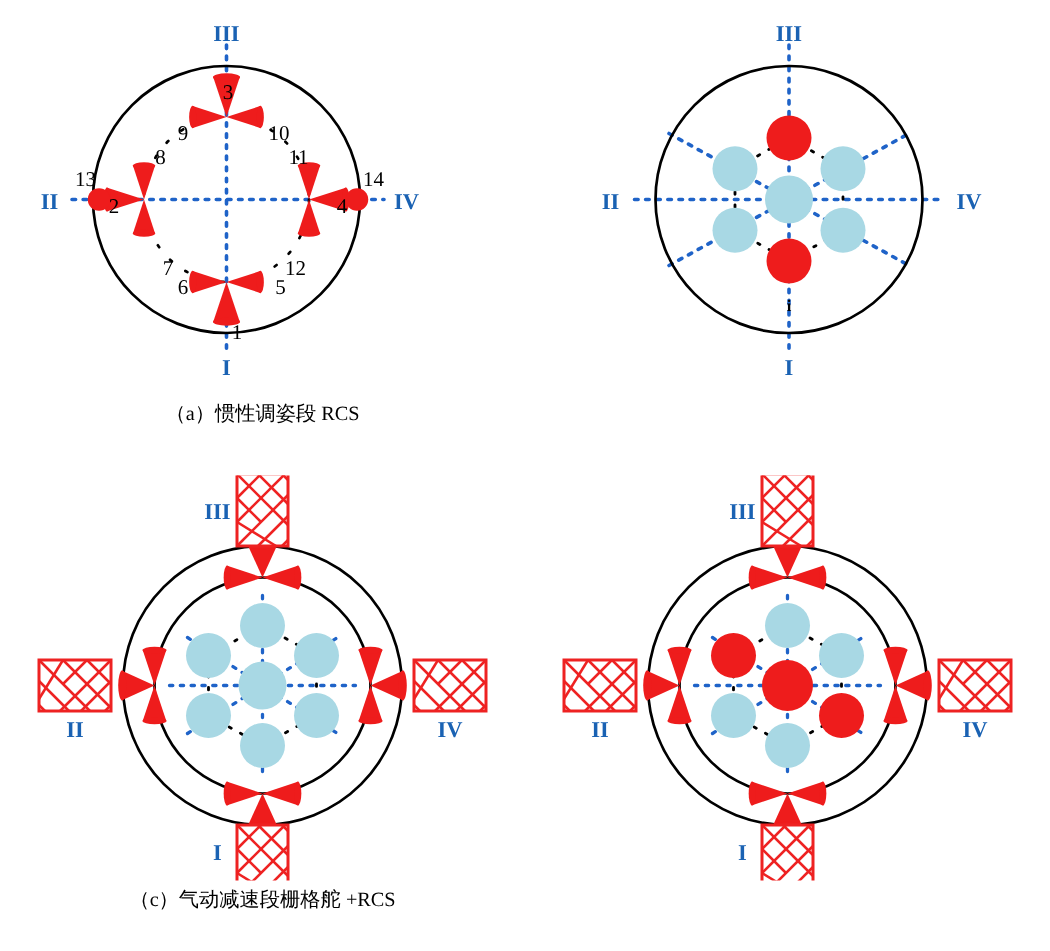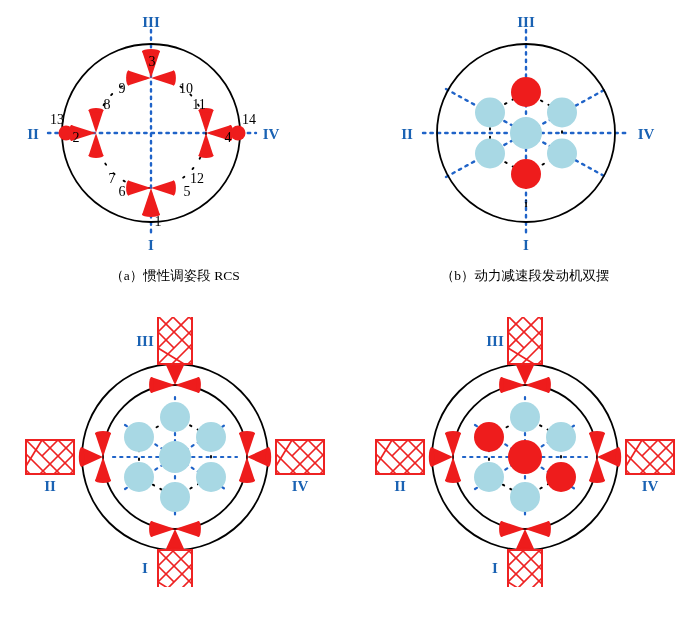--- a/index.html
+++ b/index.html
@@ -186,21 +186,20 @@
       <circle cx="212" cy="153.5" r="15" fill="#a8d8e4"></circle>
       <circle cx="176" cy="133" r="16" fill="#a8d8e4"></circle>
 
       <text class="tinylabel" x="176" y="207" text-anchor="middle">i</text>
 
       <text class="roman" x="176" y="27" text-anchor="middle">III</text>
       <text class="roman" x="176" y="250" text-anchor="middle">I</text>
       <text class="roman" x="57" y="139" text-anchor="middle">II</text>
       <text class="roman" x="296" y="139" text-anchor="middle">IV</text>
     </svg>
-    <div class="panel-caption cap-b">（b）动力减速段发动机双摆</div>
   </div>
 
   <div class="panel">
     <svg class="panel-art" width="350" height="270" viewBox="0 0 350 270">
       <defs>
         <g id="gridfin">
           <rect x="-17" y="-24" width="34" height="48" fill="#ffffff" stroke="#ee2222" stroke-width="2"></rect>
           <g stroke="#ee2222" stroke-width="1.7" fill="none">
             <line x1="-17" y1="-8" x2="-1" y2="-24"></line>
             <line x1="-17" y1="8" x2="15" y2="-24"></line>
@@ -300,20 +299,21 @@
         </g>
       <g transform="translate(300,140) rotate(90)">
           <use href="#gridfin" x="0" y="0"></use>
         </g>
 
       <text class="roman" x="145" y="29" text-anchor="middle">III</text>
       <text class="roman" x="145" y="256" text-anchor="middle">I</text>
       <text class="roman" x="50" y="174" text-anchor="middle">II</text>
       <text class="roman" x="300" y="174" text-anchor="middle">IV</text>
     </svg>
+    <div class="panel-caption cap-c">（c）气动减速段栅格舵 +RCS</div>
   </div>
 
   <div class="panel">
     <svg class="panel-art" width="350" height="270" viewBox="0 0 350 270">
       <defs>
         <g id="gridfin-d">
           <rect x="-17" y="-24" width="34" height="48" fill="#ffffff" stroke="#ee2222" stroke-width="2"></rect>
           <g stroke="#ee2222" stroke-width="1.7" fill="none">
             <line x1="-17" y1="-8" x2="-1" y2="-24"></line>
             <line x1="-17" y1="8" x2="15" y2="-24"></line>

